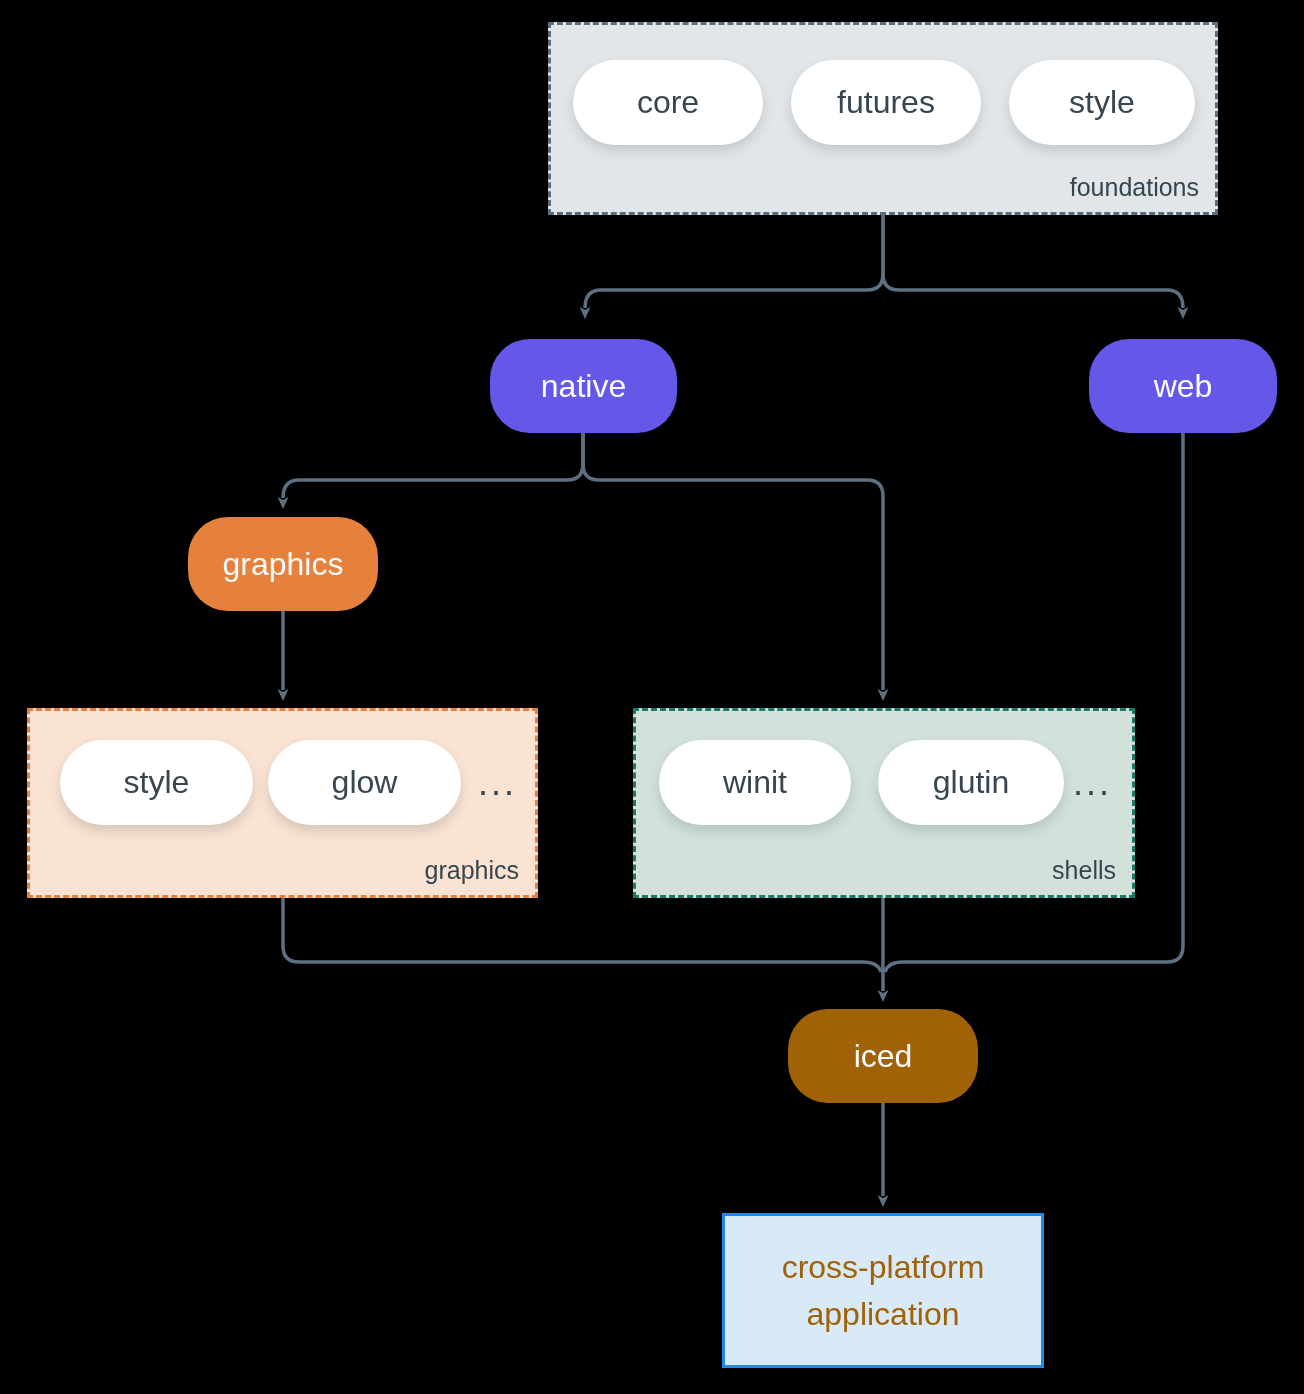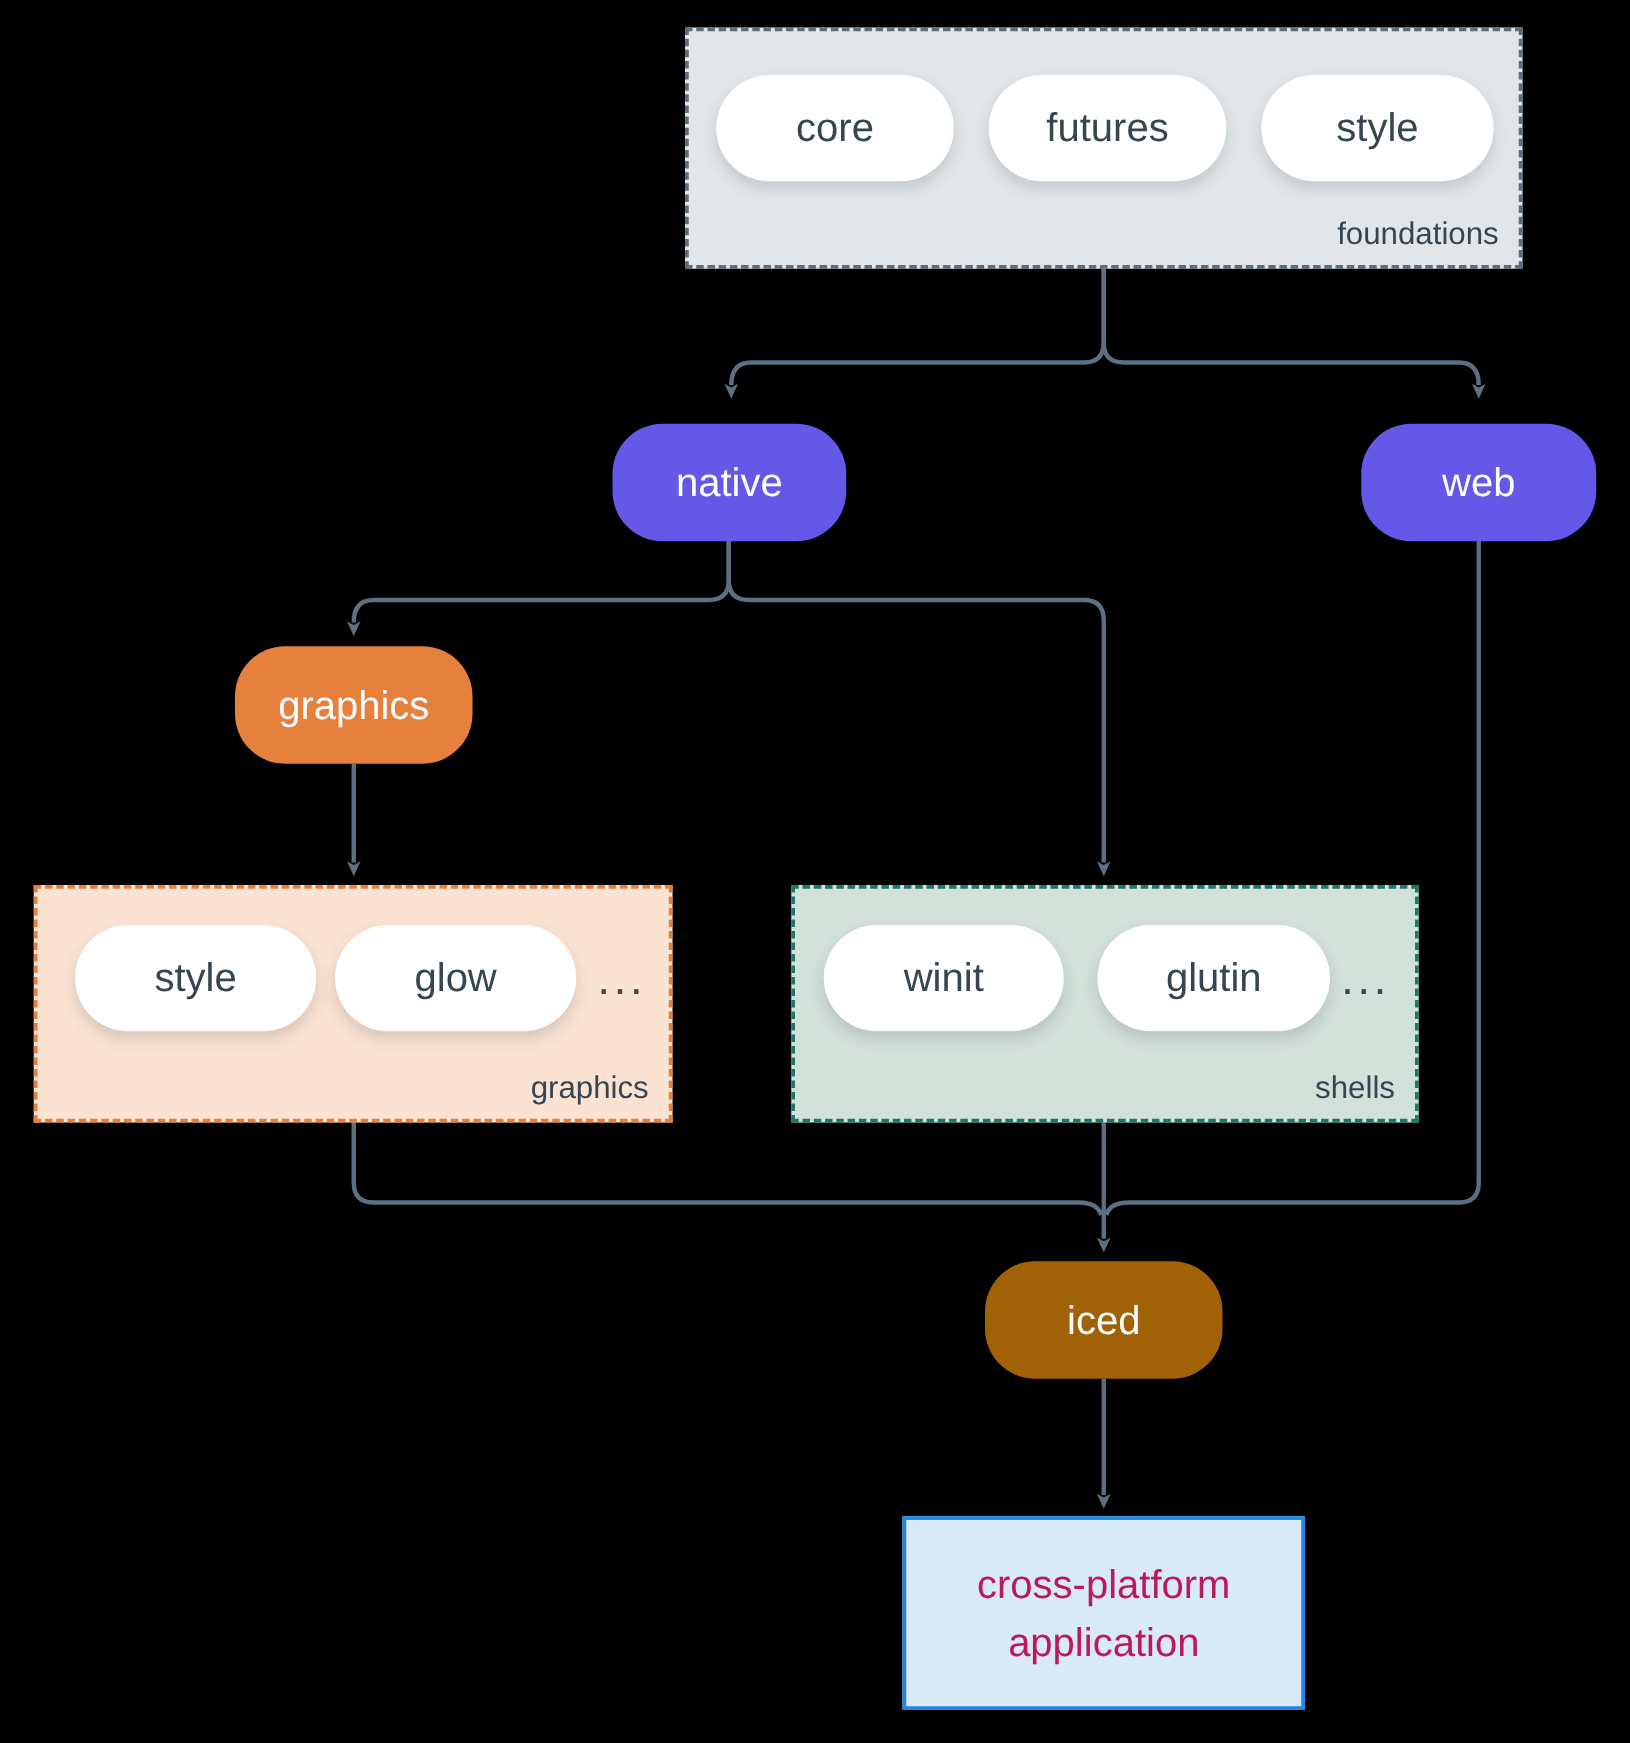--- a/index.html
+++ b/index.html
@@ -49,21 +49,21 @@
   .ellipsis{
     position:absolute;top:29px;height:85px;
     display:flex;align-items:center;
     font-size:36px;letter-spacing:3px;color:#36454f;
   }
   .app-box{
     position:absolute;left:722px;top:1213px;width:322px;height:155px;
     box-sizing:border-box;
     background:#d8e9f8;border:3px solid #2089e5;
     display:flex;align-items:center;justify-content:center;
-    text-align:center;font-size:32px;line-height:47px;color:#be185d;
+    text-align:center;font-size:32px;line-height:47px;color:#a16207;
     padding:0 28px;
   }
 </style>
 </head>
 <body>
 
 <div class="canvas">
 
   <svg class="edges" width="1304" height="1394" viewBox="0 0 1304 1394">
     <defs>

